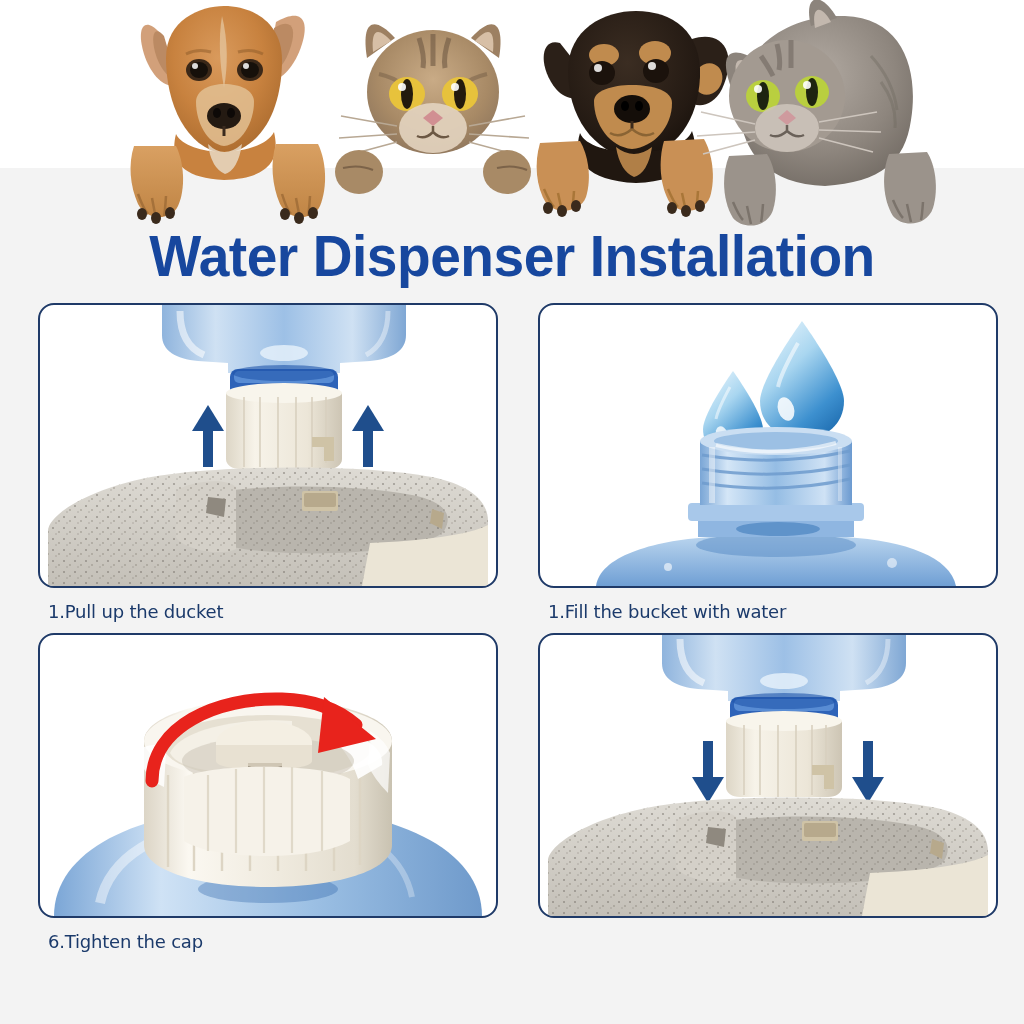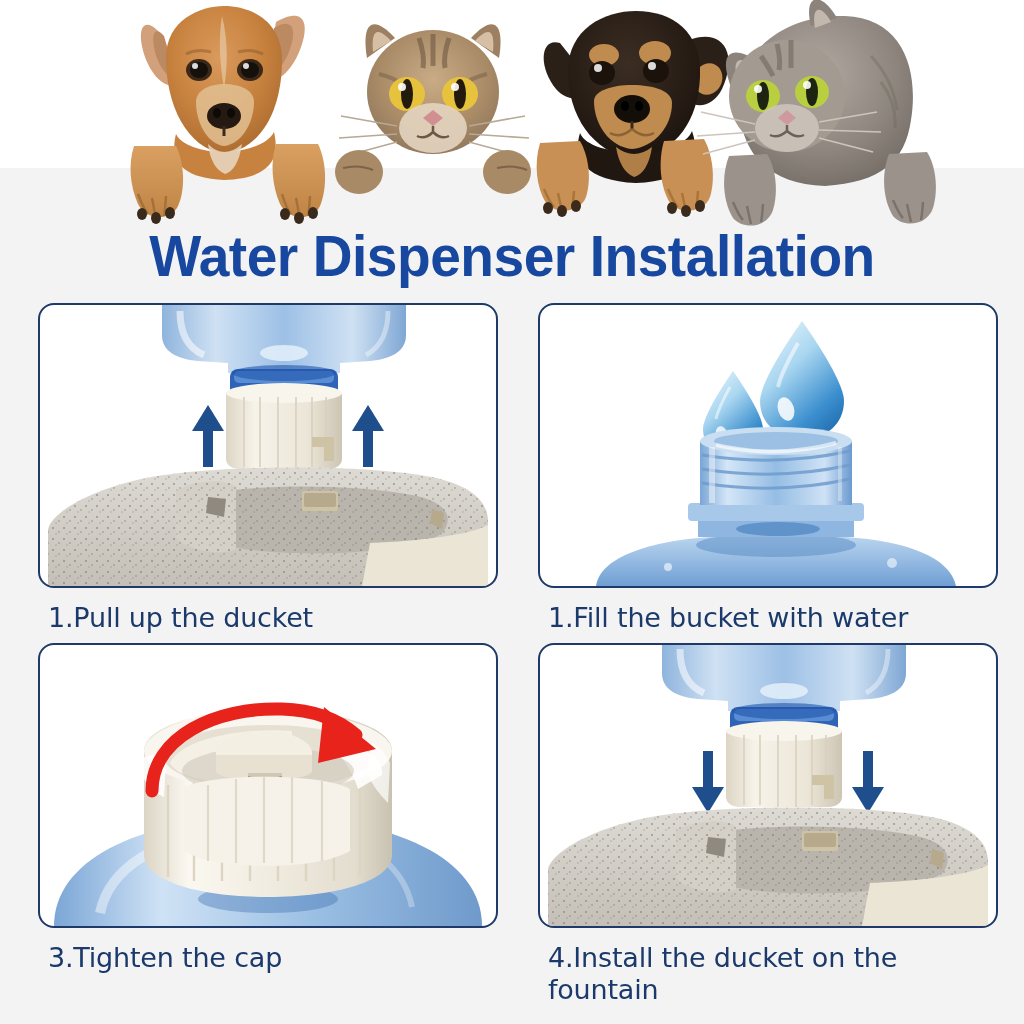--- a/index.html
+++ b/index.html
@@ -65,21 +65,21 @@
     width: 456px;
     height: 281px;
     background: #ffffff;
     border: 2px solid #1f3a68;
     border-radius: 16px;
     overflow: hidden;
   }
   .panel svg { display: block; }
   .caption {
     font-family: "DejaVu Sans", sans-serif;
-    font-size: 27px;
+    font-size: 18px;
     line-height: 1.16;
     color: #1b3a6b;
     padding: 14px 2px 0 10px;
     letter-spacing: -0.2px;
   }
   .step-4 .caption { padding-right: 0; }
 </style>
 </head>
 <body>
 
@@ -522,21 +522,21 @@
           <path d="M104 112 q16 -6 22 6 l-2 34 q-14 -6 -20 -18 z" fill="#ffffff" opacity="0.85"></path>
           <path d="M330 96 q16 10 20 22 l-2 40 q-14 -14 -20 -28 z" fill="#ffffff" opacity="0.7"></path>
         </g>
 
         <g>
           <path d="M112 146 C 112 92, 176 62, 242 64 C 276 65, 300 76, 316 90" stroke="#e8231c" stroke-width="13" fill="none" stroke-linecap="round"></path>
           <path d="M284 62 L336 104 L278 118 Z" fill="#e8231c"></path>
         </g>
       </svg>
     </div>
-    <div class="caption">3.Tighten the cap</div>
+    <div class="caption">6.Tighten the cap</div>
   </div>
 
   <div class="step step-4">
     <div class="panel">
       <svg width="456" height="281" viewBox="0 0 456 281">
         <defs>
           <linearGradient id="bot4" x1="0" y1="0" x2="1" y2="0">
             <stop offset="0%" stop-color="#8fb4dd"></stop>
             <stop offset="22%" stop-color="#cfe1f3"></stop>
             <stop offset="50%" stop-color="#9dc0e6"></stop>
@@ -601,16 +601,15 @@
           <path d="M136 186 C 150 176, 186 172, 196 182 L196 244 C 180 252, 142 244, 136 232 Z" fill="#d4d0c8"></path>
           <path d="M136 186 C 150 176, 186 172, 196 182 L196 244 C 180 252, 142 244, 136 232 Z" fill="url(#speck4)"></path>
           <rect x="262" y="186" width="36" height="20" rx="2" fill="#cfc3a6"></rect>
           <rect x="264" y="188" width="32" height="14" rx="2" fill="#b7a98c"></rect>
           <path d="M168 192 l18 2 l-2 18 l-18 -4 z" fill="#8f897f"></path>
           <path d="M392 204 l12 4 l-2 16 l-12 -6 z" fill="#b7a98c"></path>
           <path d="M330 238 C 380 236, 430 230, 448 220 L448 281 L322 281 Z" fill="#ebe5d6"></path>
         </g>
       </svg>
     </div>
-    <div class="caption">4.Install the ducket on the fountain</div>
   </div>
 
 </div>
 
 </body></html>

